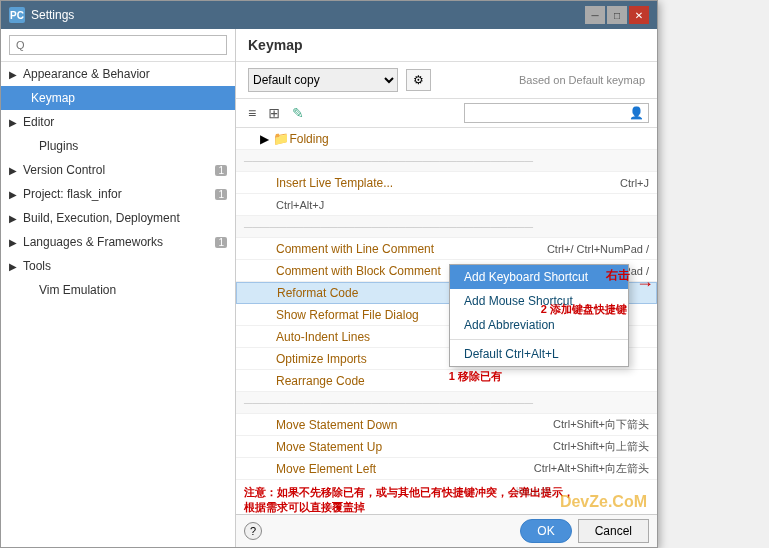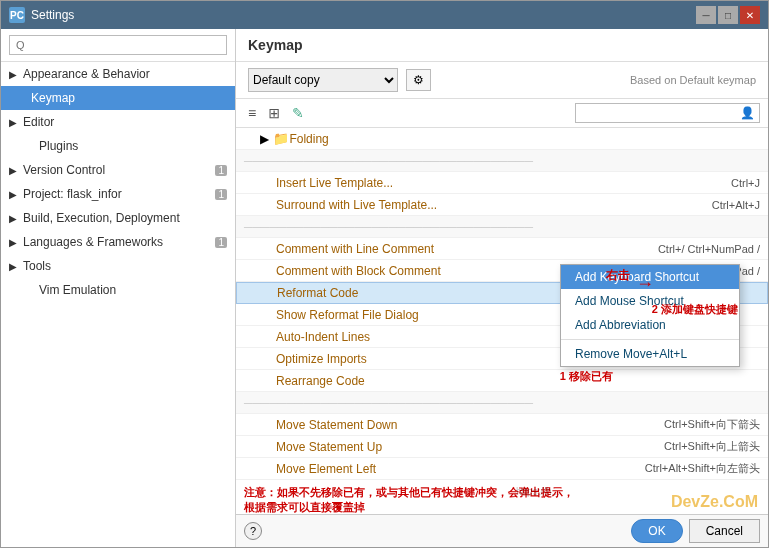--- a/index.html
+++ b/index.html
@@ -1,19 +1,19 @@
 <!DOCTYPE html>
 <html><head>
   <meta charset="utf-8">
   <style>
     * { box-sizing: border-box; margin: 0; padding: 0; }
     body { font-family: 'Segoe UI', Arial, sans-serif; font-size: 12px; background: #f0f0f0; }
 
     .window {
-      width: 769px;
+      width: 658px;
       height: 548px;
       background: #f0f0f0;
       border: 1px solid #999;
       box-shadow: 2px 2px 8px rgba(0,0,0,0.3);
       display: flex;
       flex-direction: column;
       overflow: hidden;
     }
 
     .title-bar {
@@ -486,21 +486,20 @@
         <div class="keymap-row separator">
           <span class="row-name" style="color:#ccc;">──────────────────────────────────</span>
         </div>
 
         <div class="keymap-row indent-2">
           <span class="row-name">Insert Live Template...</span>
           <span class="shortcut">Ctrl+J</span>
         </div>
 
         <div class="keymap-row indent-2">
-          <span class="row-name">Surround with Live Template...</span>
           <span class="shortcut">Ctrl+Alt+J</span>
         </div>
 
         <div class="keymap-row separator">
           <span class="row-name" style="color:#ccc;">──────────────────────────────────</span>
         </div>
 
         <div class="keymap-row indent-2">
           <span class="row-name">Comment with Line Comment</span>
           <span class="shortcut">Ctrl+/   Ctrl+NumPad /</span>
@@ -552,21 +551,21 @@
         </div>
 
 
       </div>
 
       <div class="context-menu">
         <div class="context-item highlighted">Add Keyboard Shortcut</div>
         <div class="context-item">Add Mouse Shortcut</div>
         <div class="context-item">Add Abbreviation</div>
         <div style="border-top:1px solid #ddd; margin: 2px 0;"></div>
-        <div class="context-item">Remove Move+Alt+L</div>
+        <div class="context-item">Default Ctrl+Alt+L</div>
       </div>
 
       <div class="right-click-label">右击</div>
 
       <div class="arrow-annotation">→</div>
 
       <div class="label-2">2 添加键盘快捷键</div>
 
       <div class="label-1">1 移除已有</div>
 

